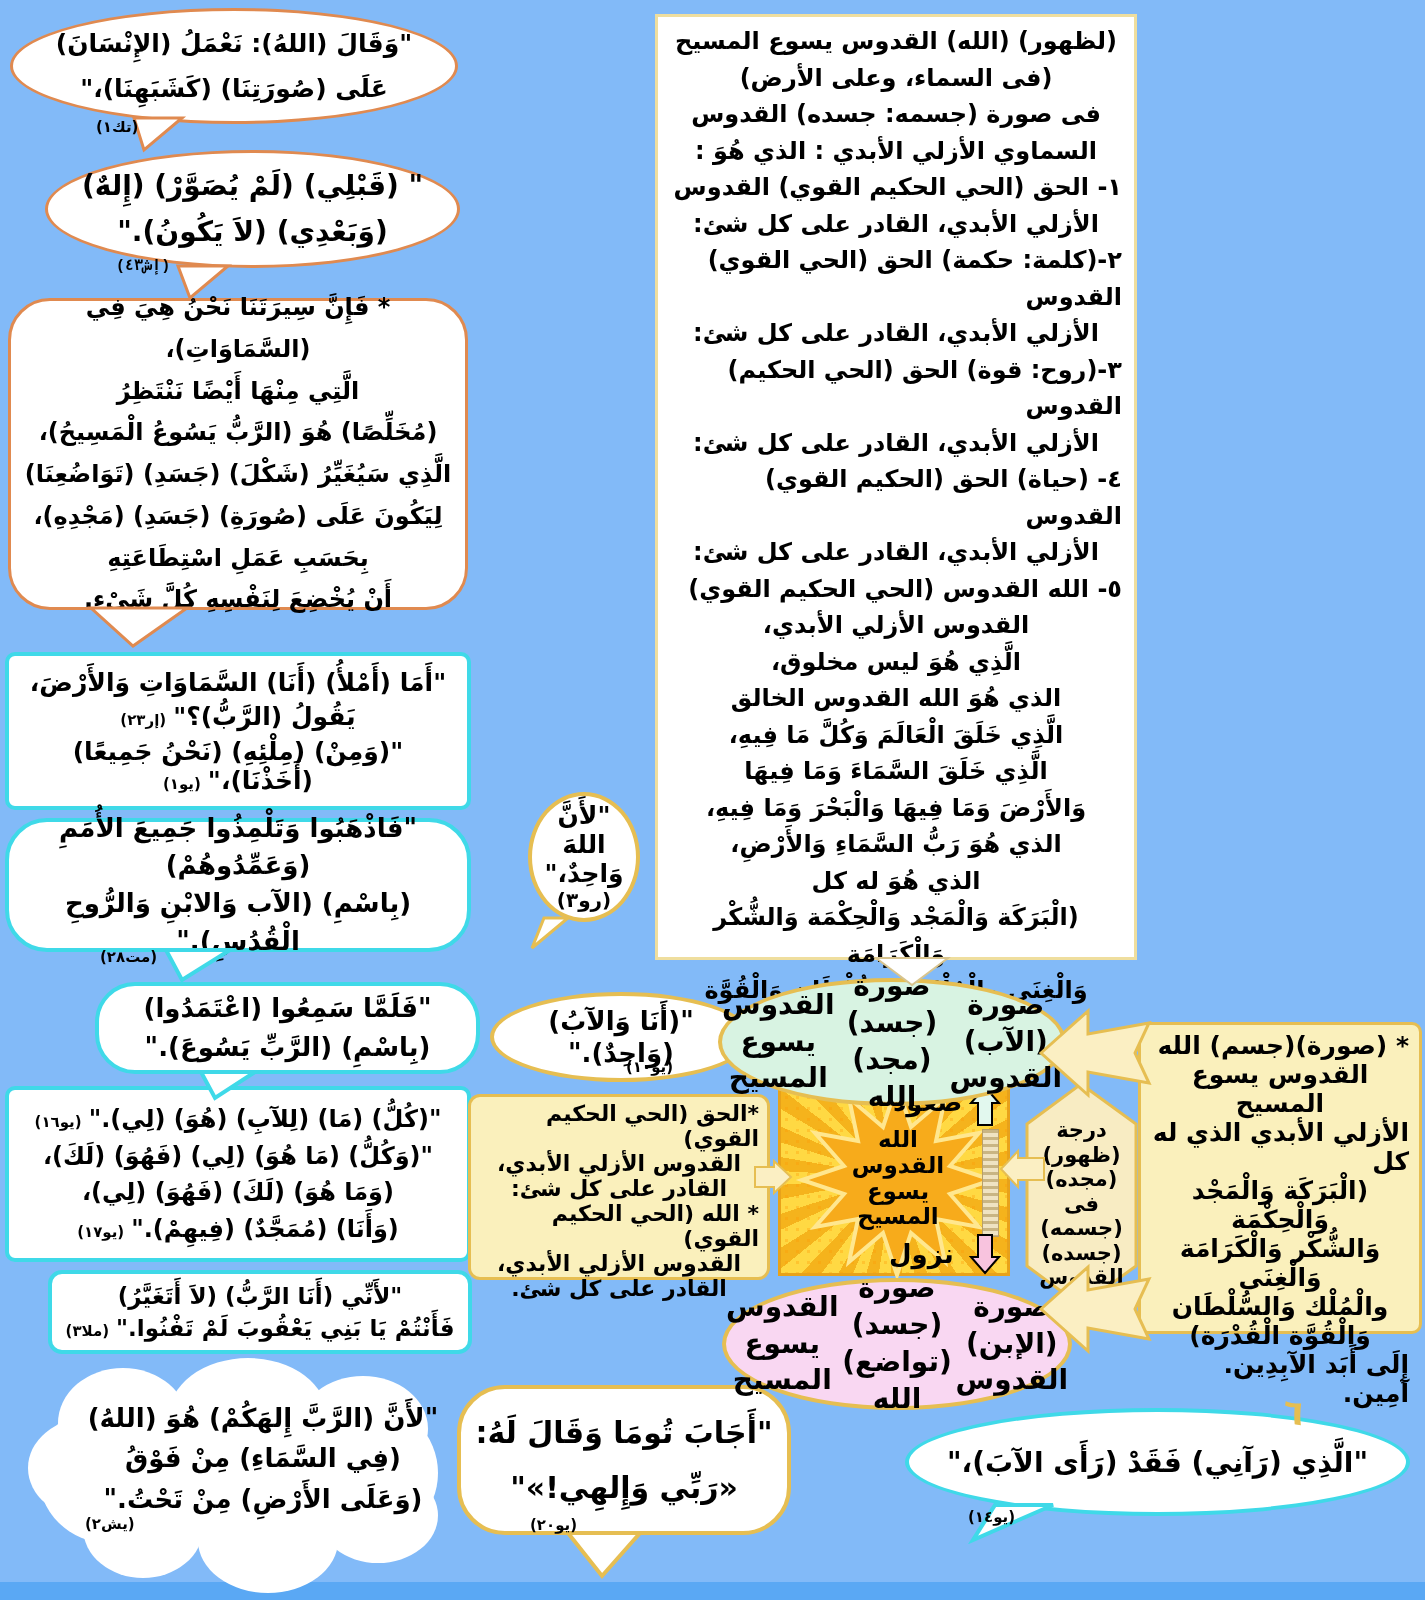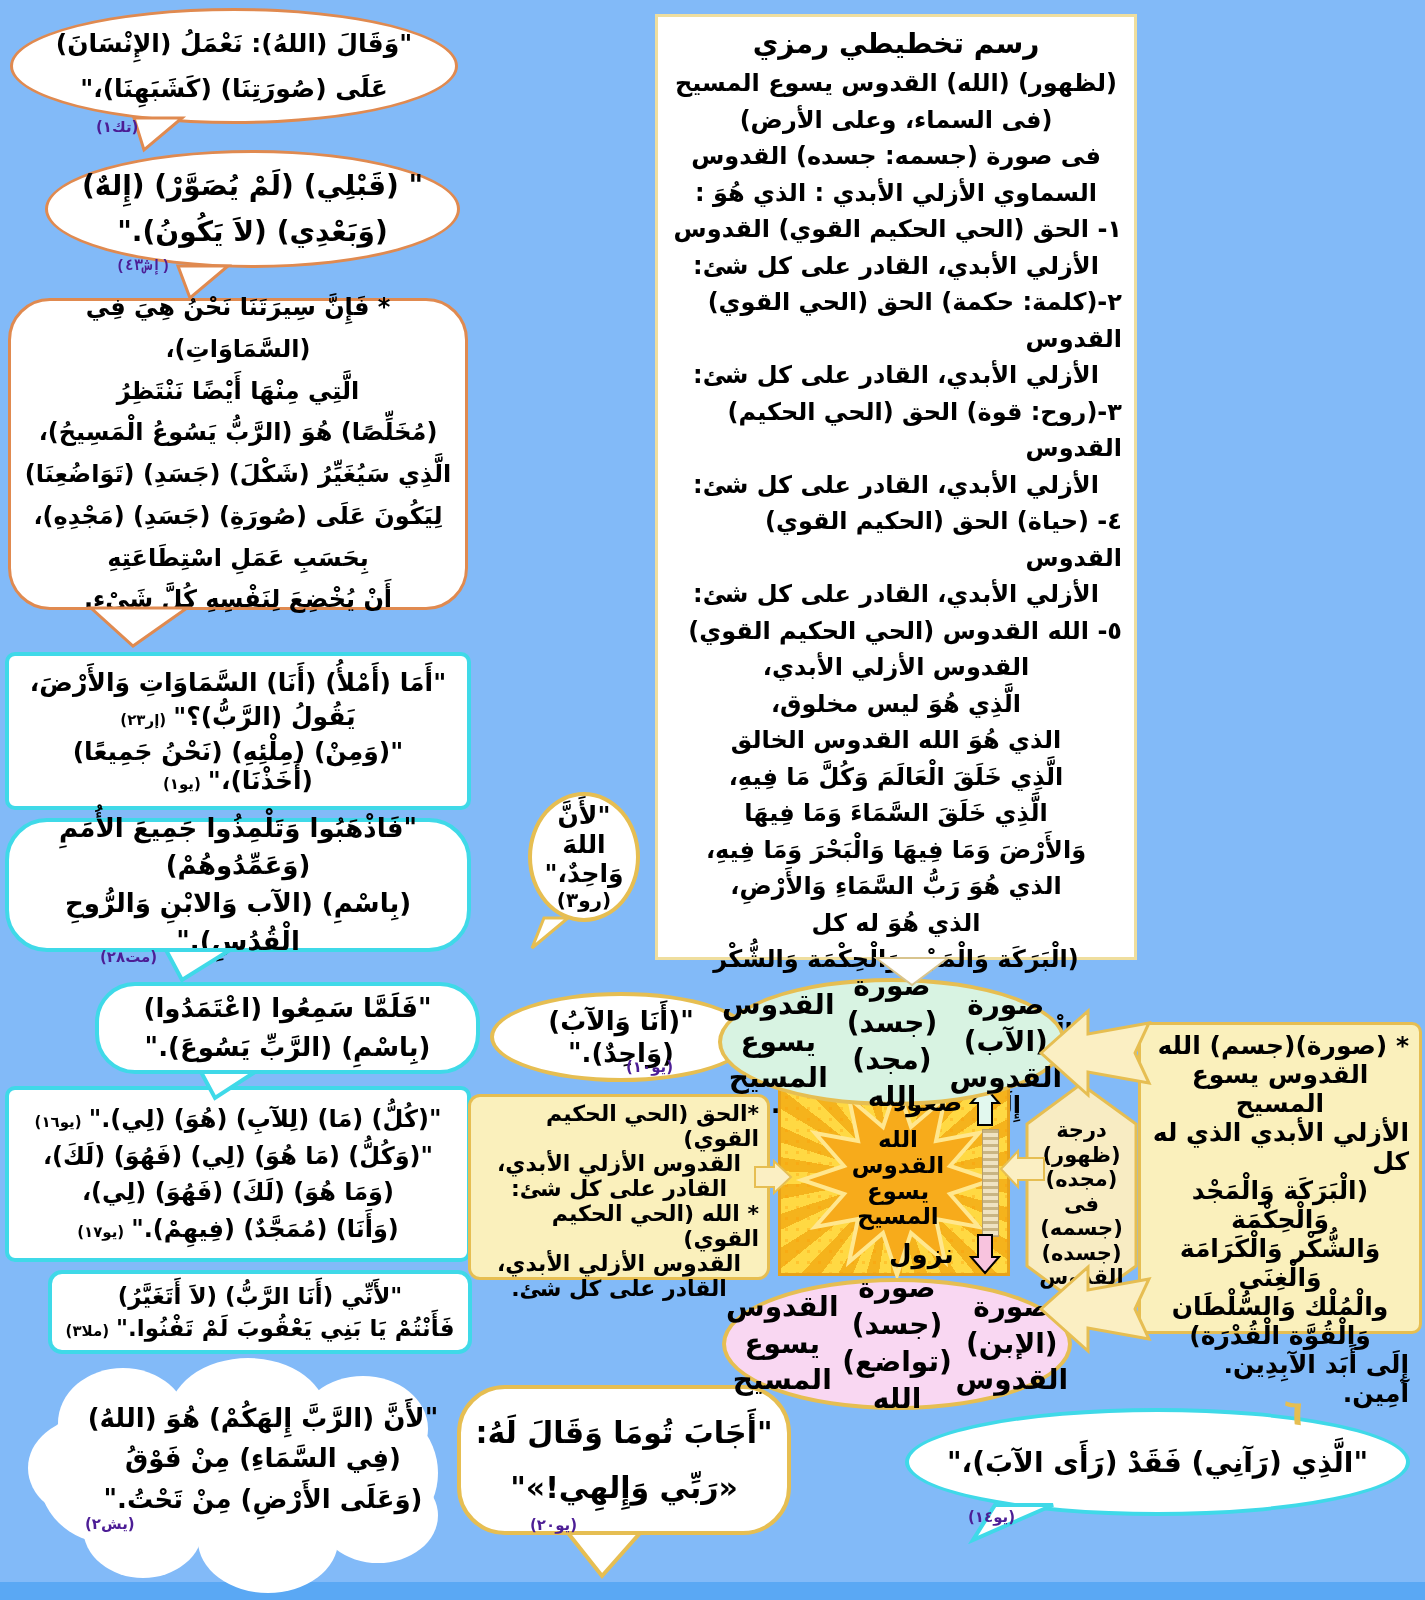--- a/index.html
+++ b/index.html
@@ -6,21 +6,21 @@
   #canvas{position:relative;width:1425px;height:1600px;background:#82BAF8;overflow:hidden;
           font-family:"DejaVu Sans",sans-serif;direction:rtl;color:#000;}
   .abs{position:absolute;}
   .bubble{position:absolute;background:#fff;display:flex;flex-direction:column;justify-content:center;
           align-items:center;text-align:center;font-weight:bold;color:#000;z-index:2;box-sizing:border-box;}
   .box{position:absolute;background:#fff;font-weight:bold;color:#000;text-align:center;z-index:2;box-sizing:border-box;
        display:flex;flex-direction:column;justify-content:space-evenly;}
   .orange{border:3px solid #E08A50;}
   .cyan{border:4px solid #3FD9E8;}
   .gold{border:4px solid #E6BE52;}
-  .cite{position:absolute;font-weight:bold;font-size:15px;color:#4c1d95;z-index:6;}
+  .cite{position:absolute;font-weight:bold;font-size:15px;color:#000000;z-index:6;}
   .cin{font-size:15px;font-weight:bold;margin-right:7px;}
   svg.tail{position:absolute;z-index:3;}
   svg.arrow{position:absolute;z-index:4;}
   
   #panel{position:absolute;left:655px;top:14px;width:482px;height:946px;background:#fff;
          border:3px solid #EFDE9E;z-index:1;font-weight:bold;padding:6px 8px;box-sizing:border-box;}
   #panel .ptitle{text-align:center;font-size:28px;line-height:42px;}
   #panel .pline{font-size:24px;line-height:36.5px;}
   .pc{text-align:center;} .pr{text-align:right;padding-right:4px;}
   
@@ -134,21 +134,20 @@
     <div class="puff" style="left:290px;top:110px;width:120px;height:95px;"></div>
     <div id="cloudtext">
         <div>"لأَنَّ (الرَّبَّ إِلهَكُمْ) هُوَ (اللهُ)</div>
         <div>(فِي السَّمَاءِ) مِنْ فَوْقُ</div>
         <div>(وَعَلَى الأَرْضِ) مِنْ تَحْتُ."</div>
       </div>
   </div>
   <div class="cite" style="left:85px;top:1515px;">(يش٢)</div>
 
   <div id="panel">
-    <div class="ptitle">رسم تخطيطي رمزي</div>
     <div class="pline pc">(لظهور) (الله) القدوس يسوع المسيح</div>
     <div class="pline pc">(فى السماء، وعلى الأرض)</div>
     <div class="pline pc">فى صورة (جسمه: جسده) القدوس</div>
     <div class="pline pc">السماوي الأزلي الأبدي : الذي هُوَ :</div>
     <div class="pline pr">١- الحق (الحي الحكيم القوي) القدوس</div>
     <div class="pline pc">الأزلي الأبدي، القادر على كل شئ:</div>
     <div class="pline pr">٢-(كلمة: حكمة) الحق (الحي القوي) القدوس</div>
     <div class="pline pc">الأزلي الأبدي، القادر على كل شئ:</div>
     <div class="pline pr">٣-(روح: قوة) الحق (الحي الحكيم) القدوس</div>
     <div class="pline pc">الأزلي الأبدي، القادر على كل شئ:</div>

